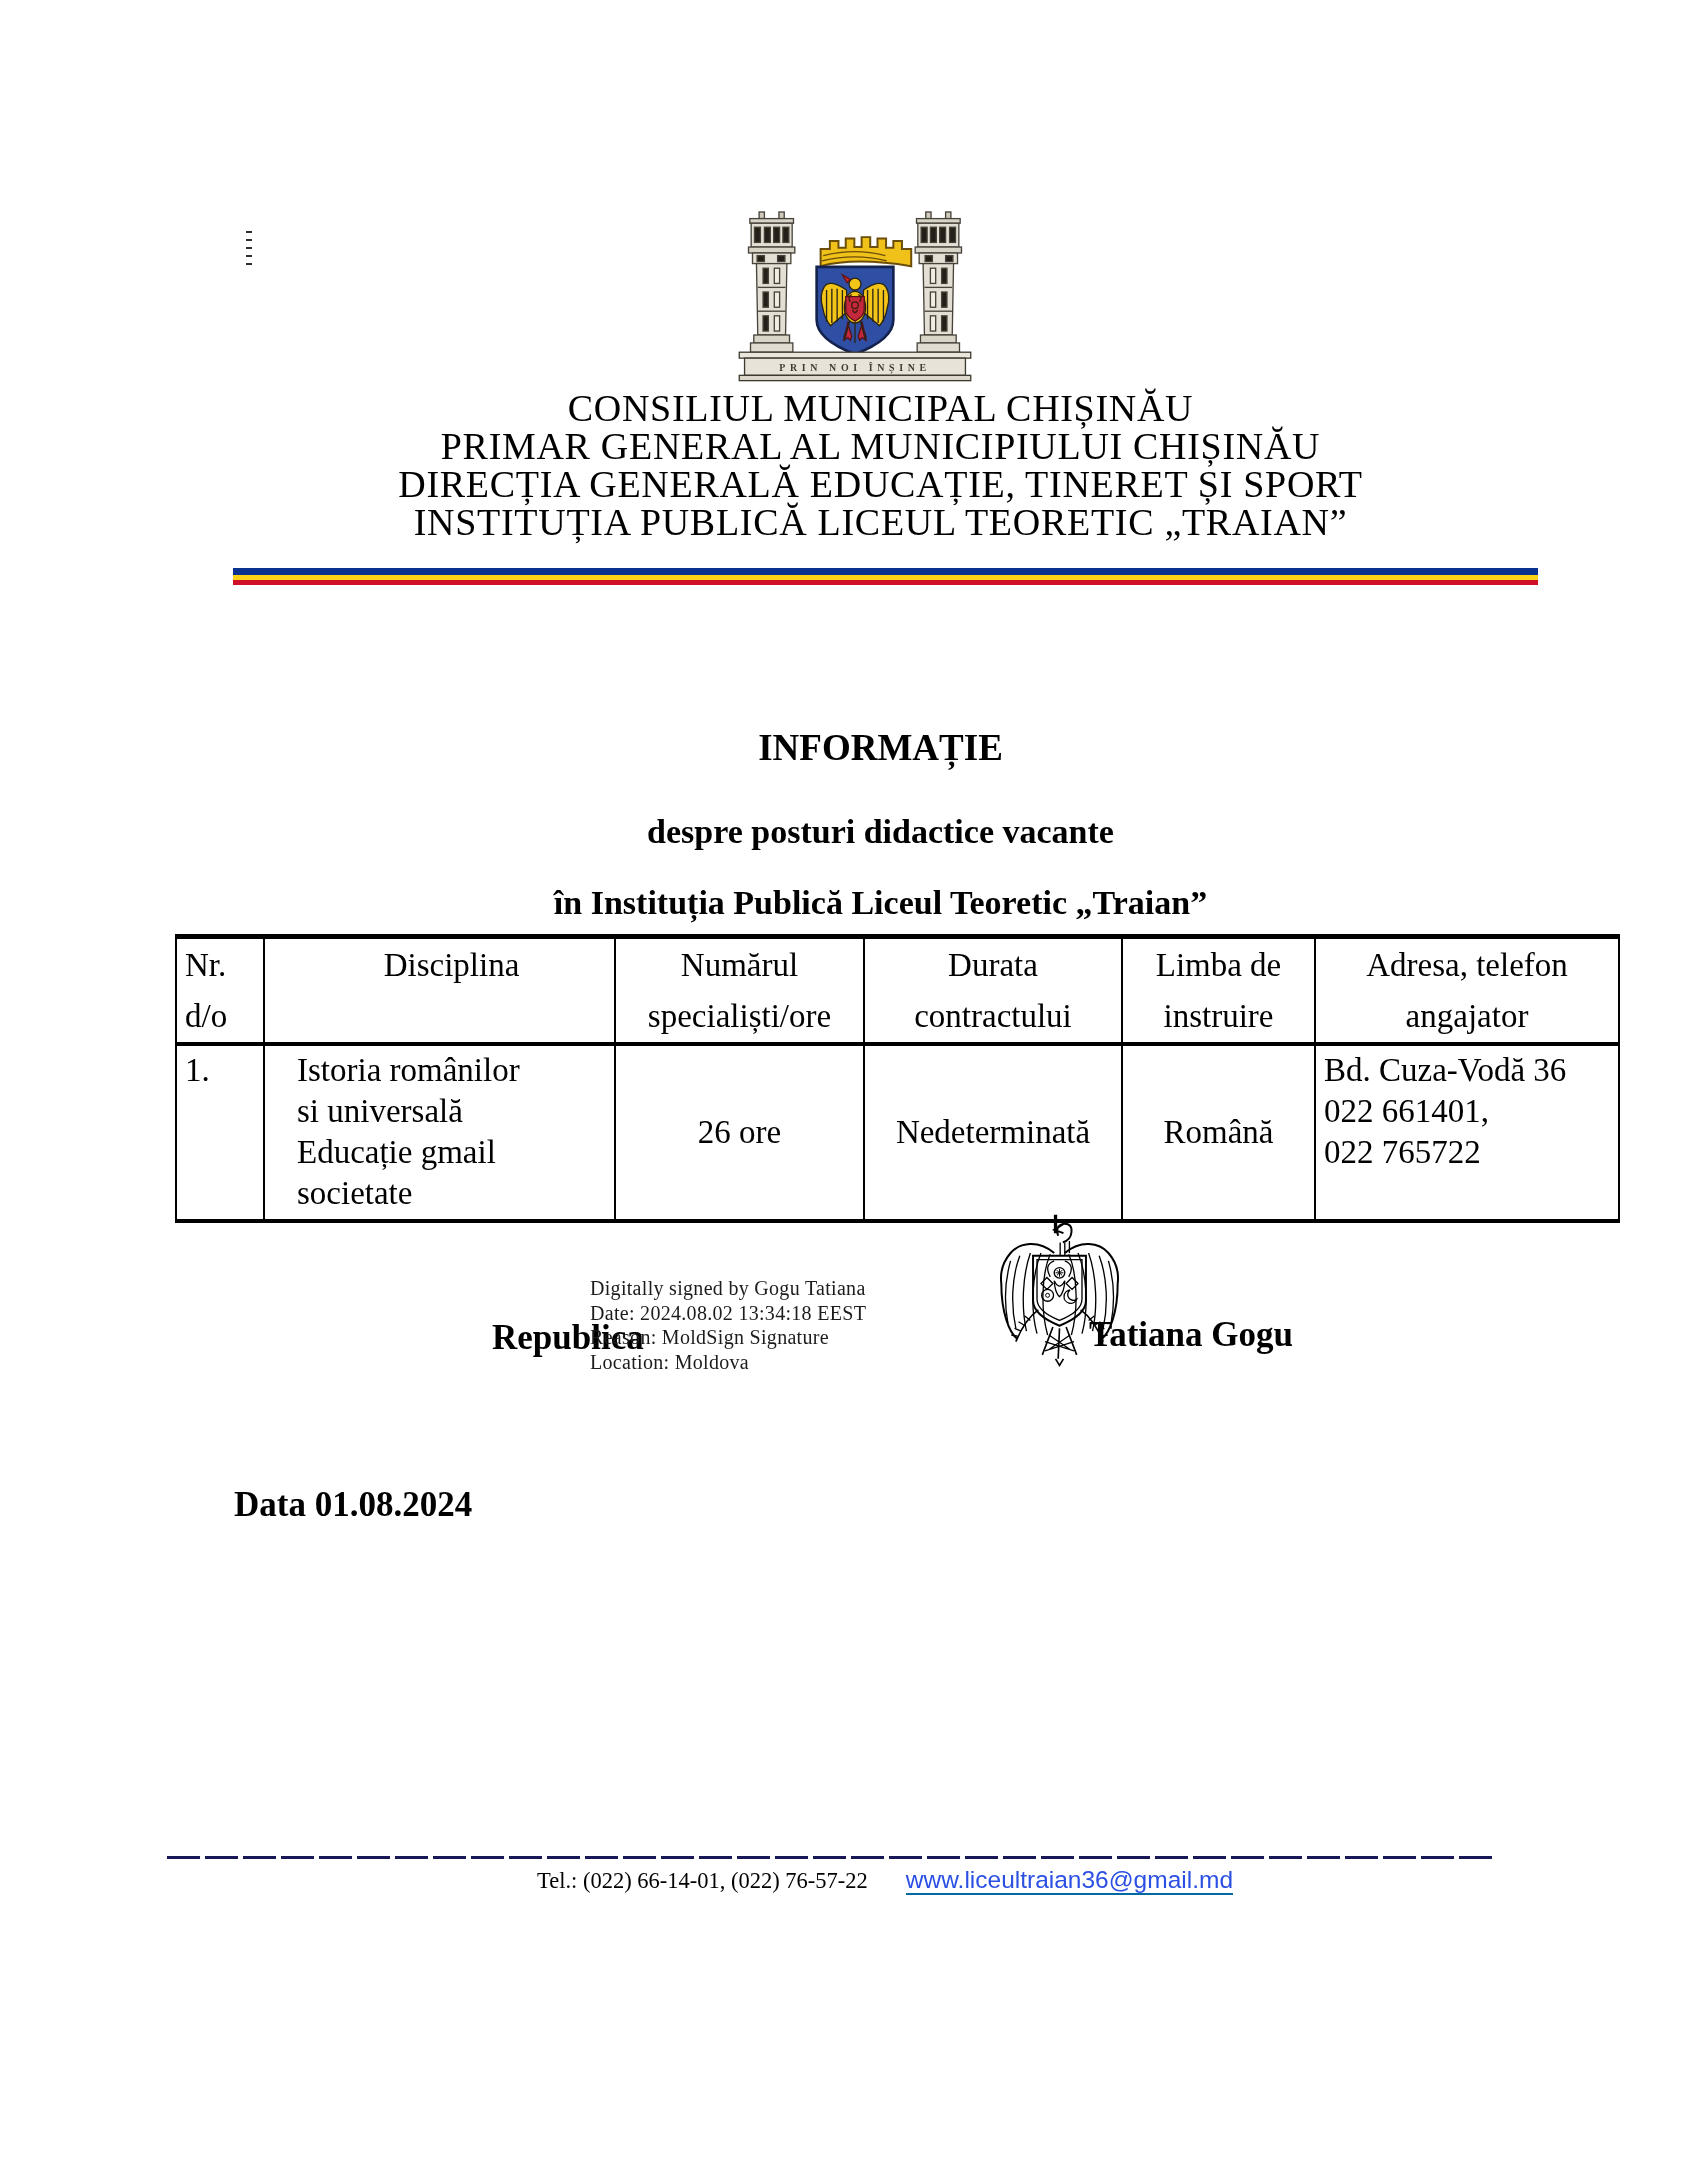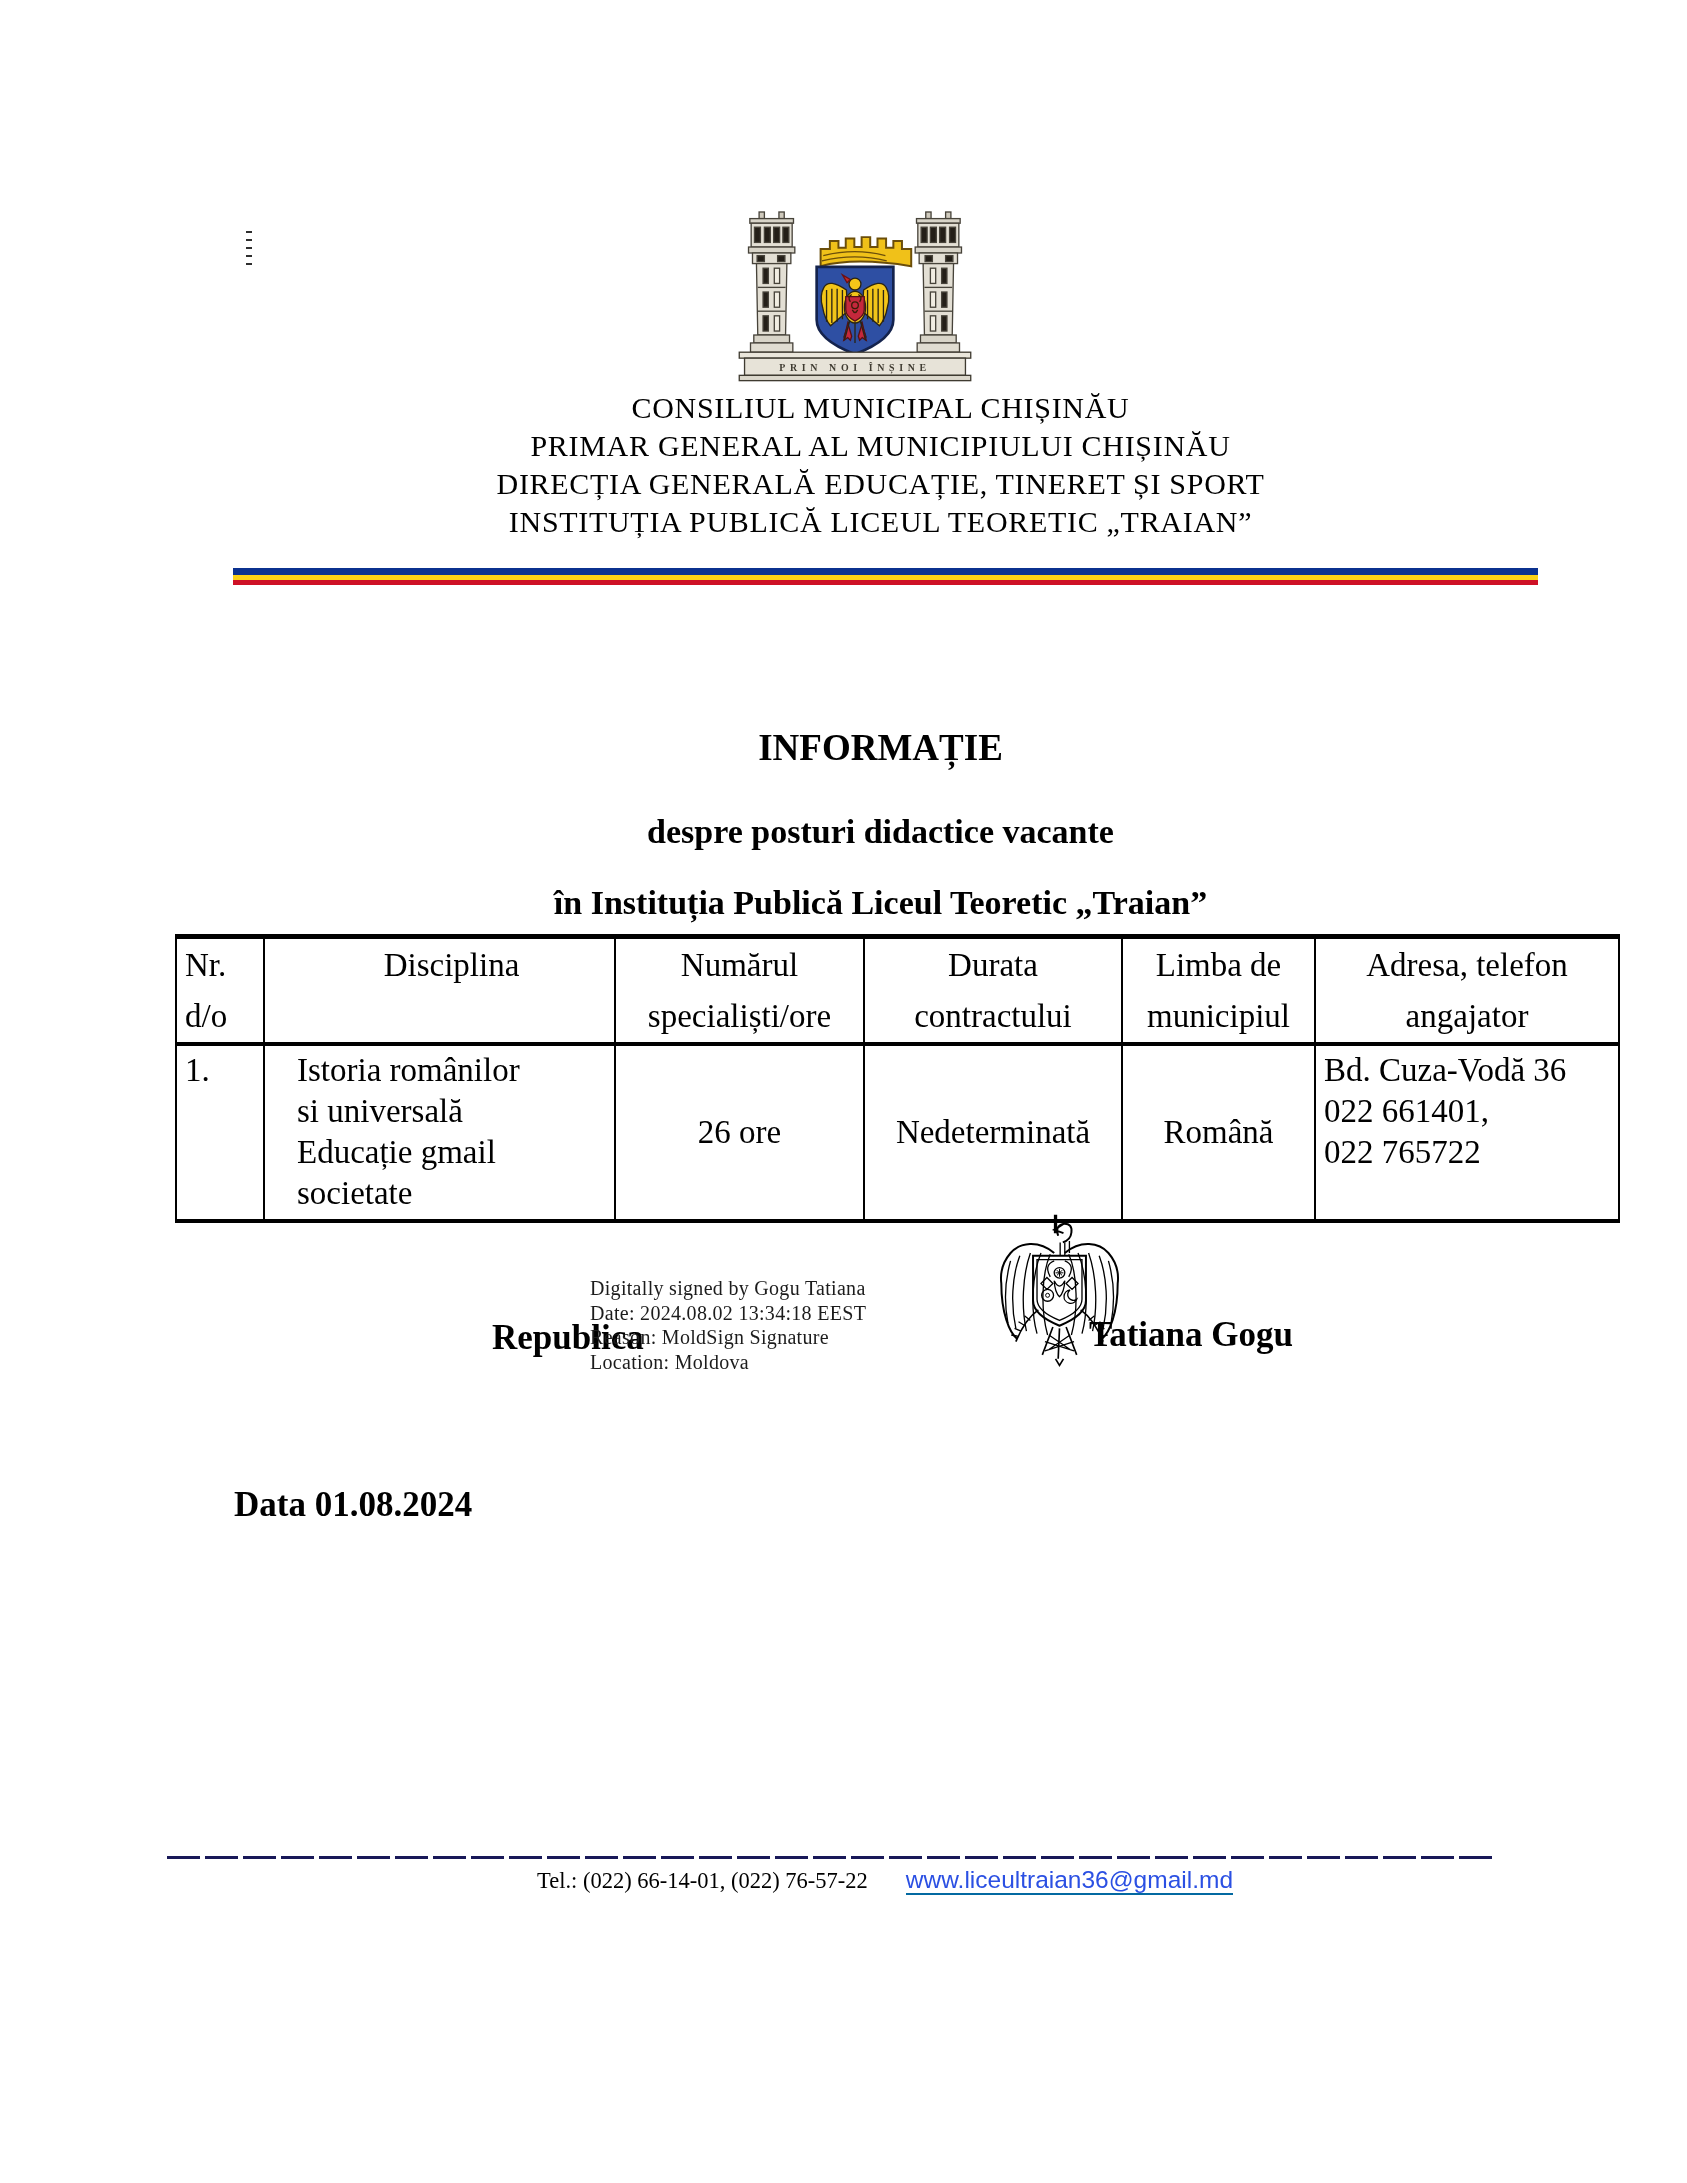--- a/index.html
+++ b/index.html
@@ -11,21 +11,21 @@
 
   
   .margin-marks{left:246px;top:231px;}
   .margin-marks .tick{width:6px;height:2px;background:#2e2e2e;margin-bottom:6px;}
 
   
   .emblem{left:730px;top:204px;width:250px;height:180px;}
 
   
   .org-block{left:175px;top:389px;width:1411px;text-align:center;
-    font-size:30px;line-height:38px;letter-spacing:0.7px;}
+    font-size:38px;line-height:38px;letter-spacing:0.7px;}
 
   
   .tricolor{left:233px;top:568px;width:1305px;}
   .tricolor .b{height:7.3px;background:#0b318f;}
   .tricolor .y{height:4.6px;background:#fcd116;}
   .tricolor .r{height:5.3px;background:#ce1126;}
 
   
   .doc-titles{left:175px;top:728px;width:1411px;text-align:center;font-weight:bold;}
   .doc-titles .t1{font-size:37px;line-height:40px;}
@@ -211,21 +211,21 @@
     </td>
     <td class="c3">
       <div class="spread">
             <span>Durata</span>
             <span>contractului</span>
           </div>
     </td>
     <td class="c4">
       <div class="spread">
             <span>Limba de</span>
-            <span>municipiul</span>
+            <span>instruire</span>
           </div>
     </td>
     <td class="c5">
       <div class="spread">
             <span>Adresa, telefon</span>
             <span>angajator</span>
           </div>
     </td>
   </tr>
   <tr class="bdy">

